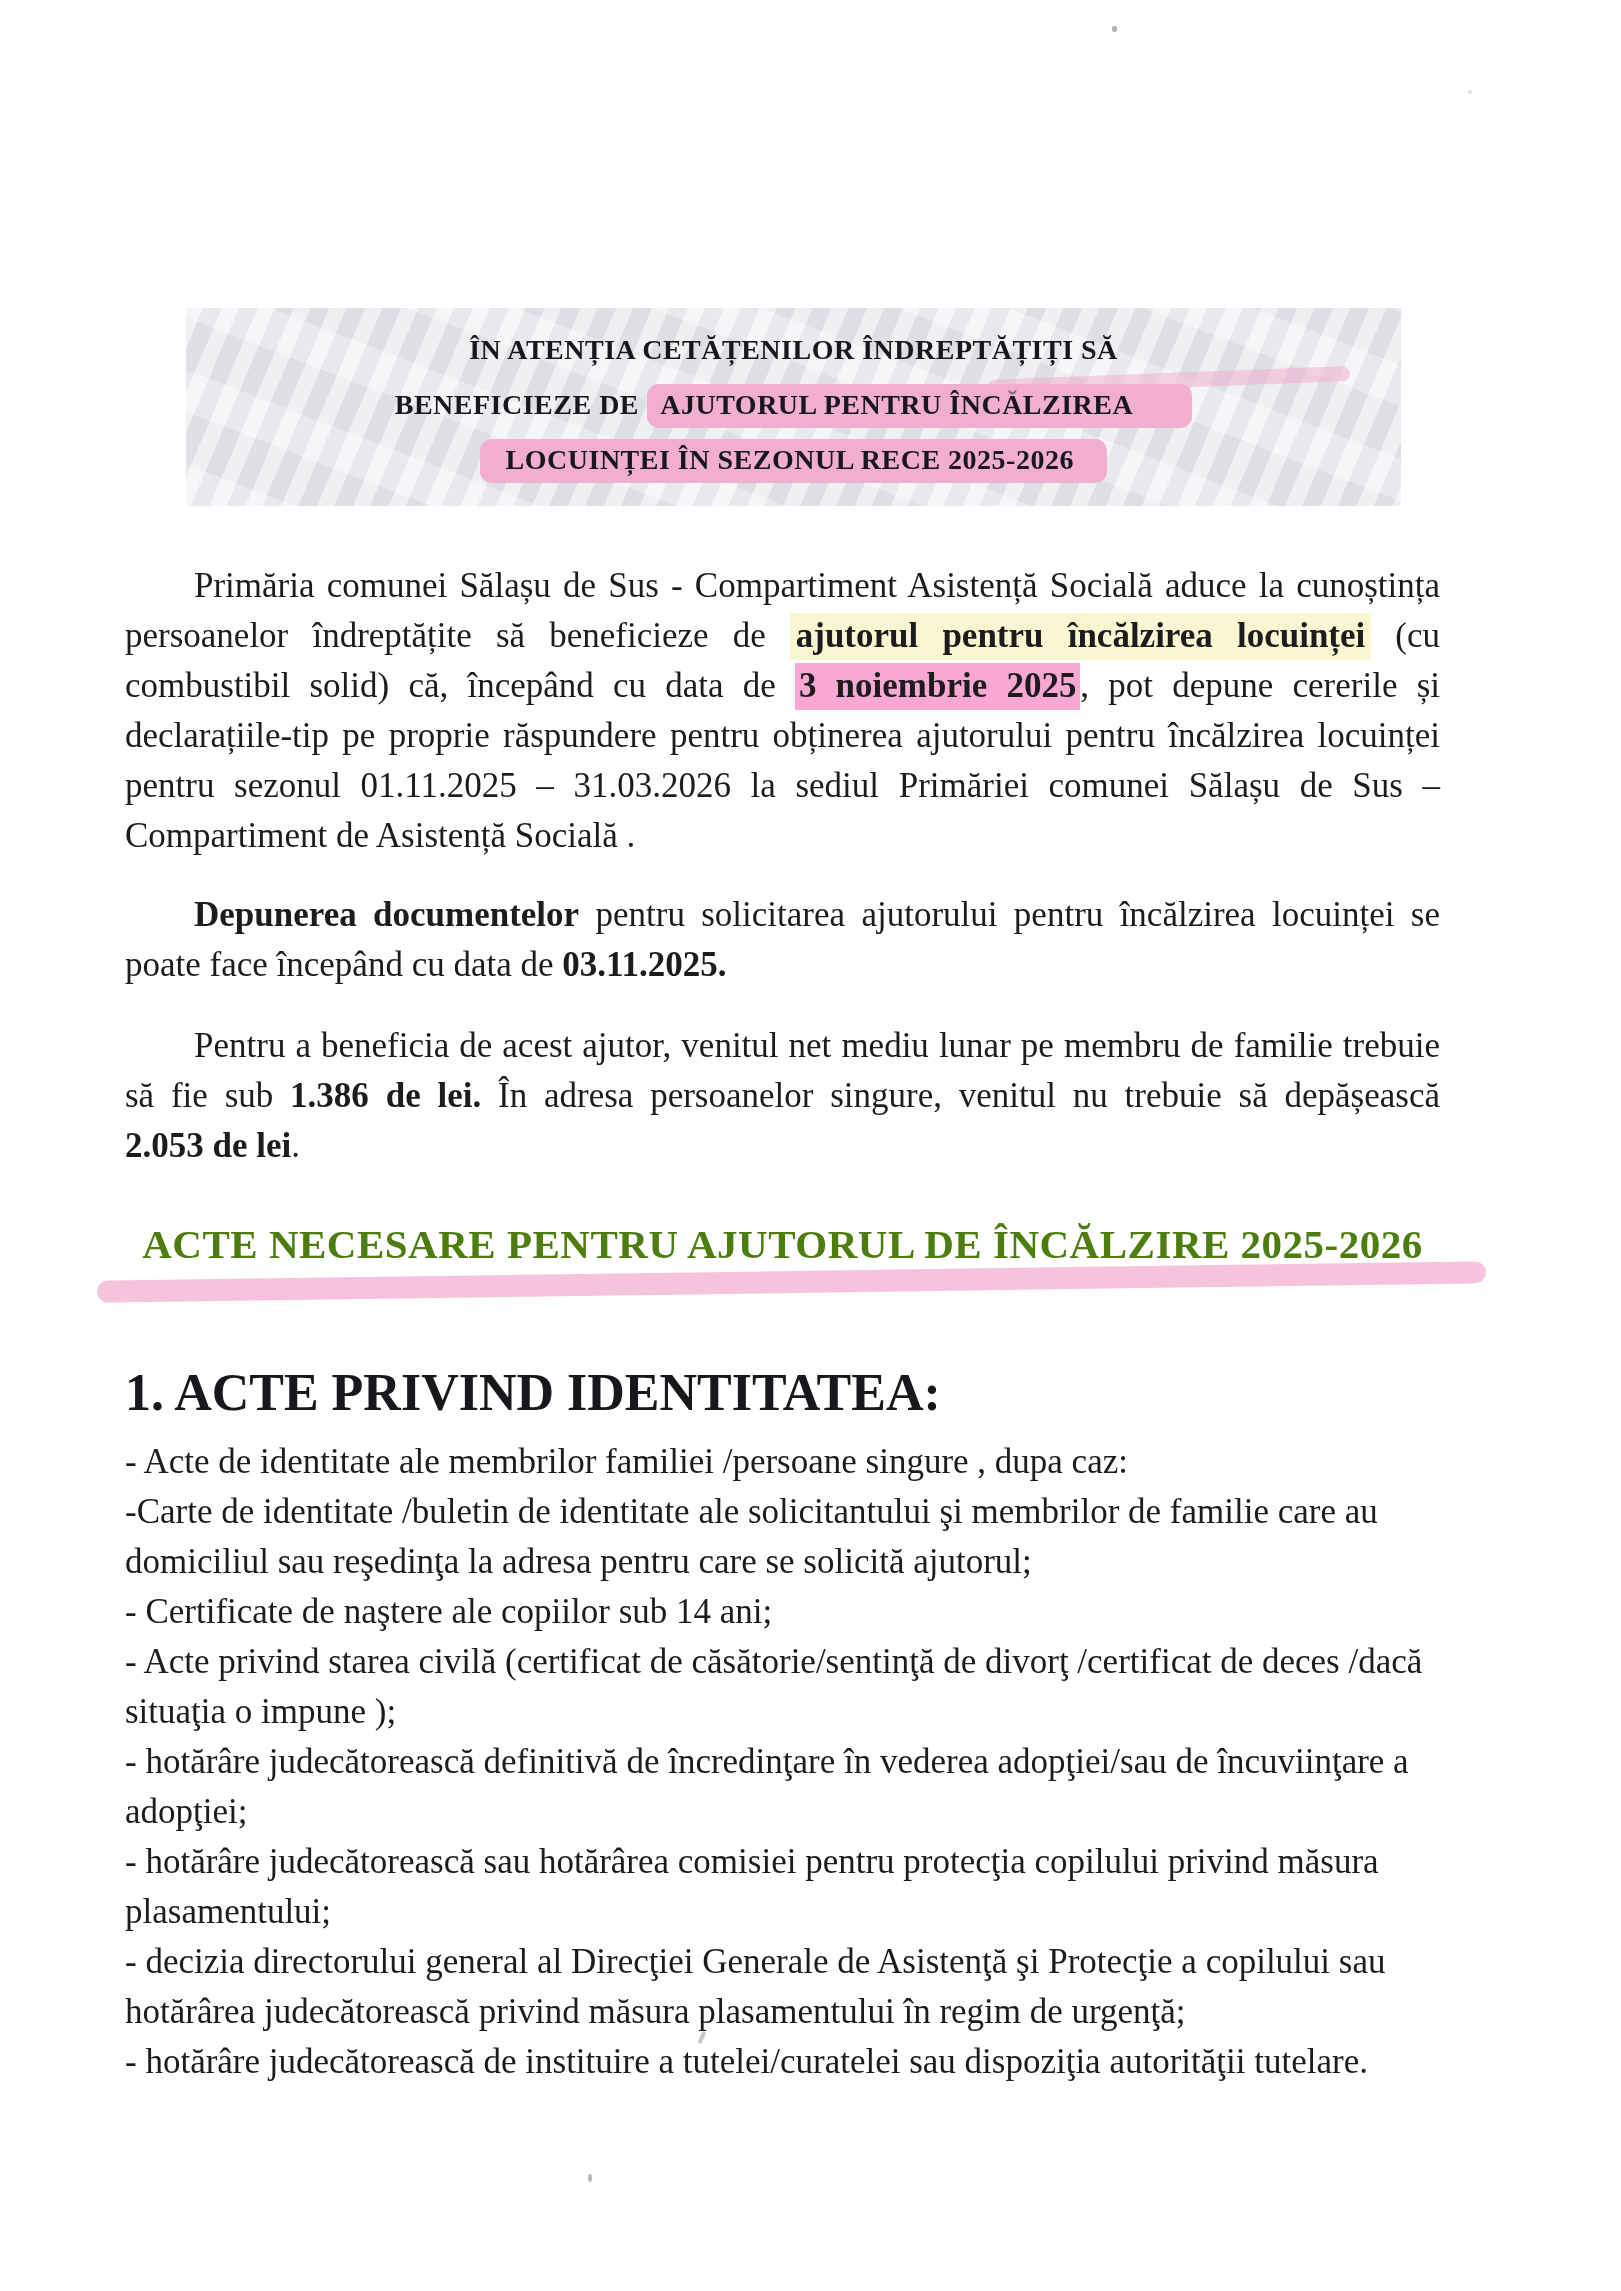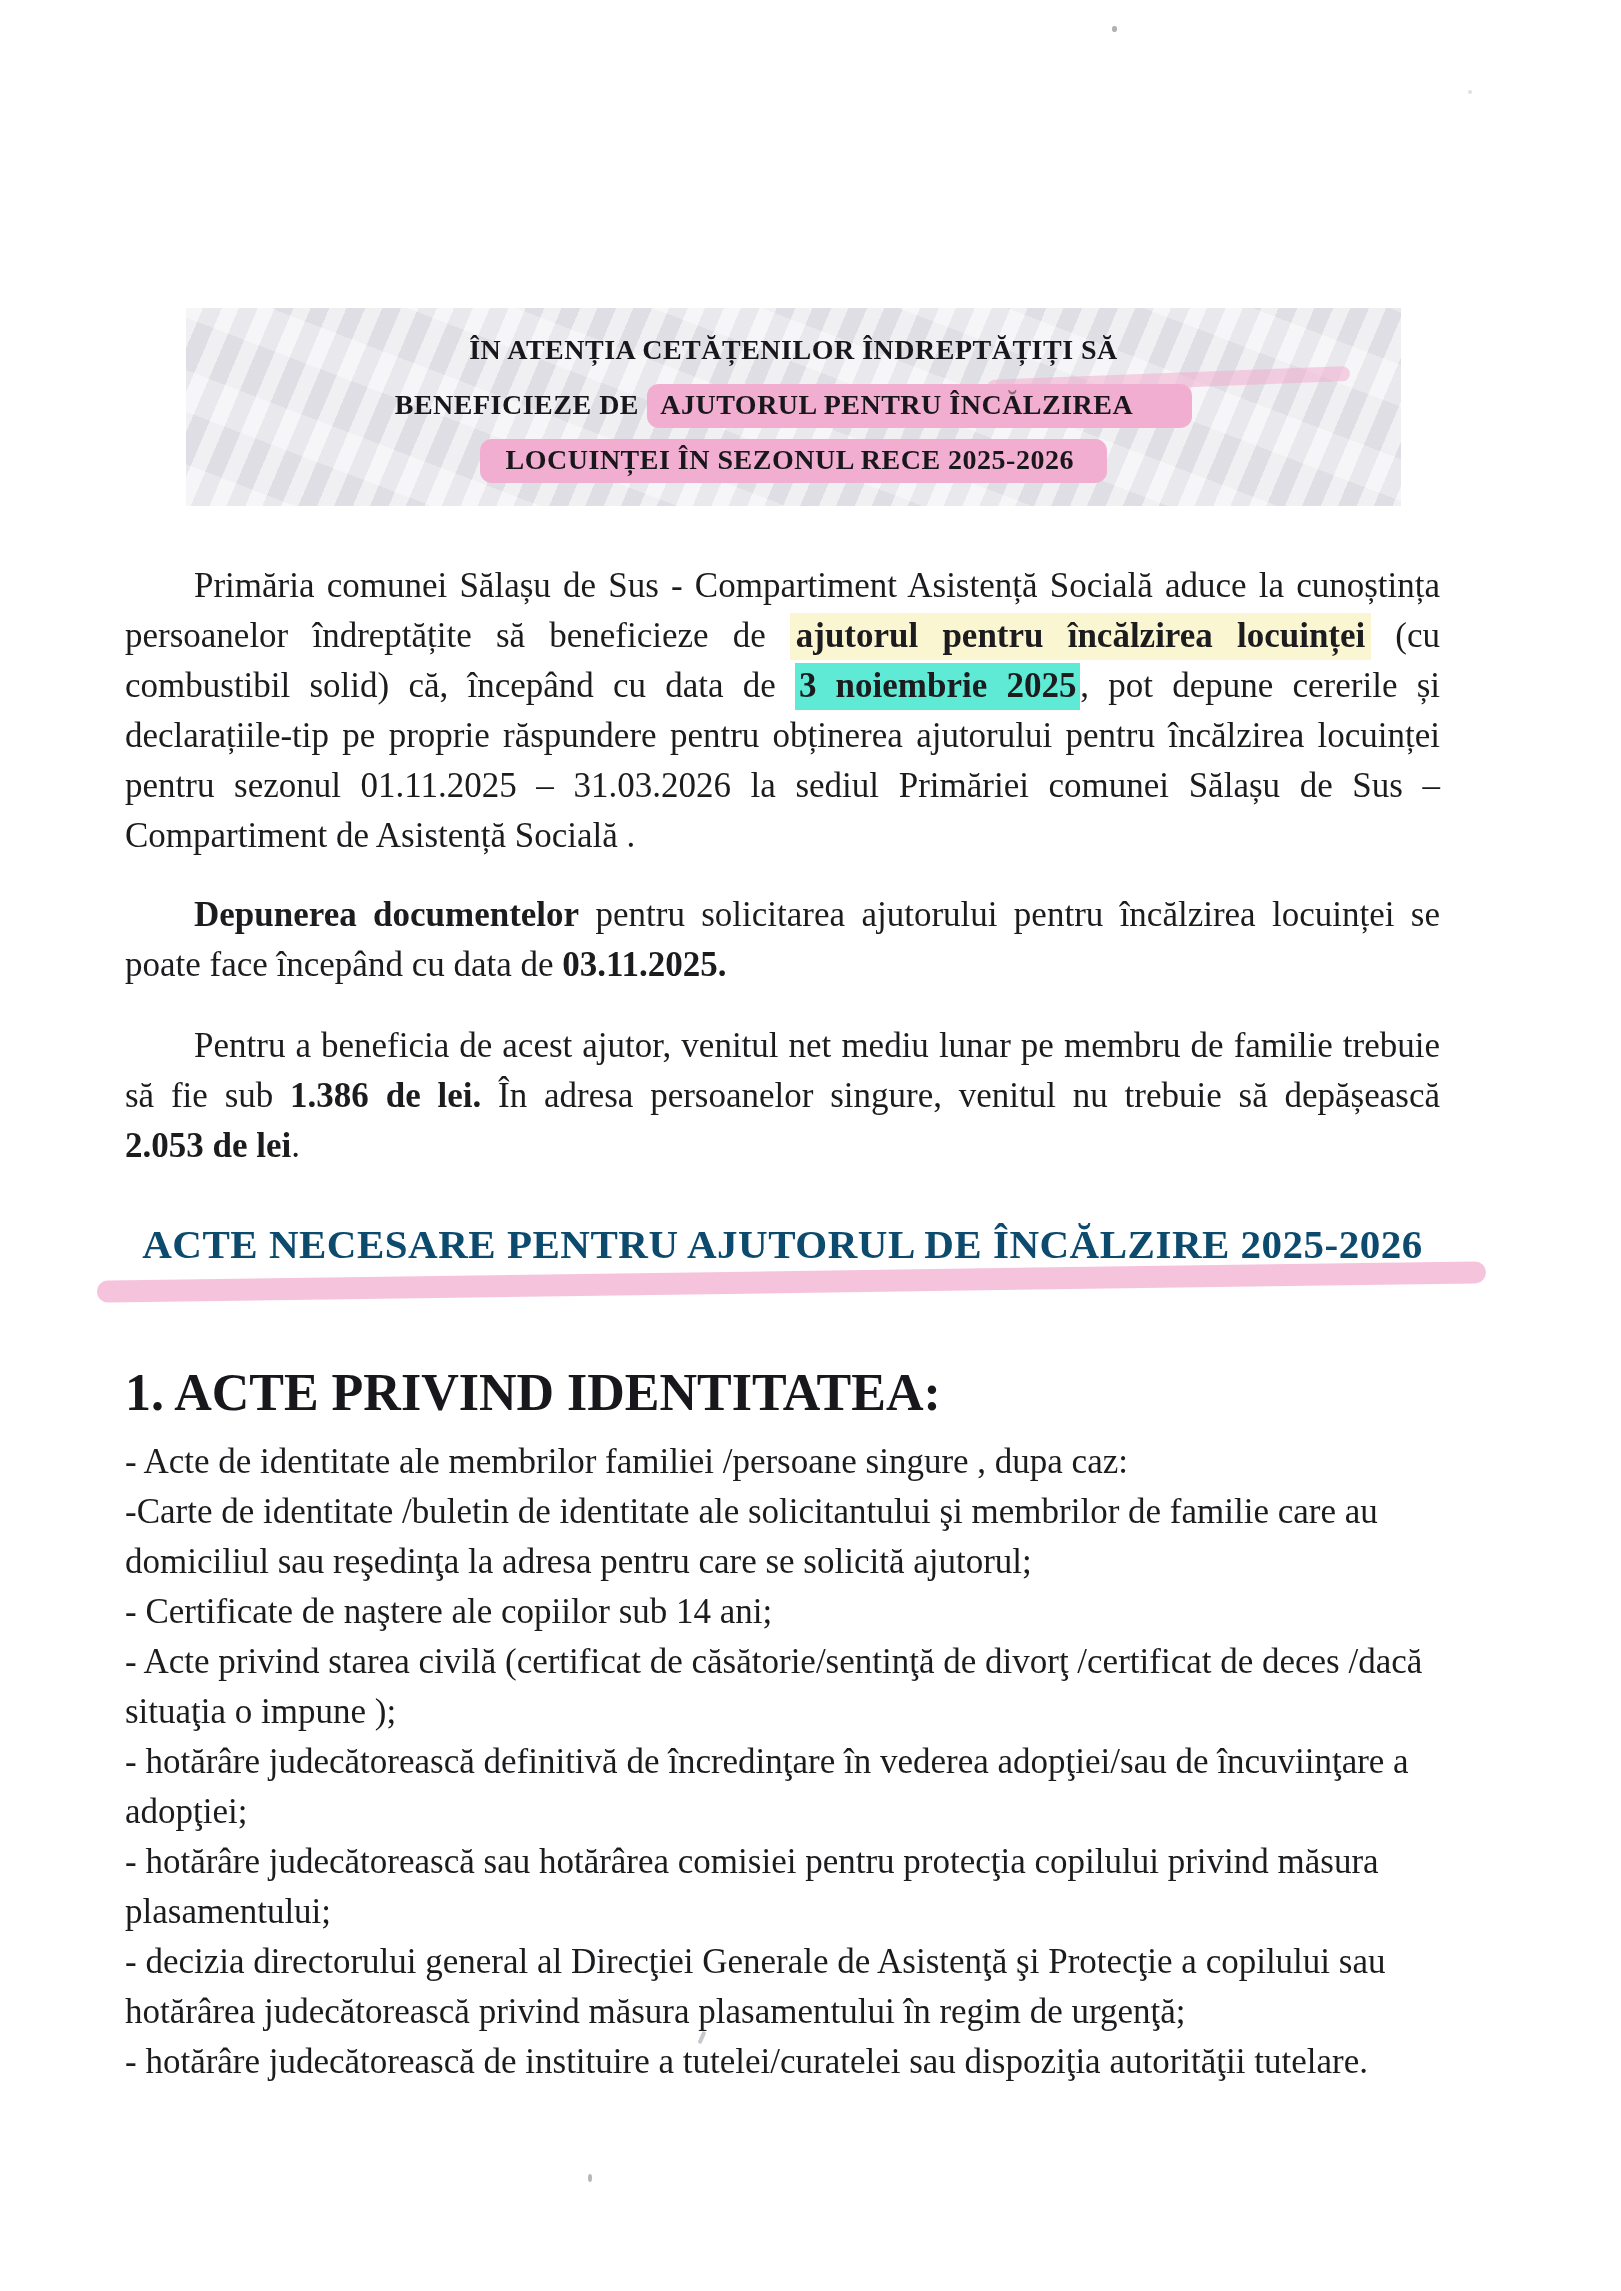--- a/index.html
+++ b/index.html
@@ -69,21 +69,21 @@
   .p3 { margin-top: 31px; }
   .b { font-weight: bold; }
 
   .hl-yellow {
     background: #fbf6d2;
     padding: 2.9px 5.9px 4.9px 5.9px;
     box-decoration-break: clone;
     -webkit-box-decoration-break: clone;
   }
   .hl-yellow-soft {
-    background: #5eead4;
+    background: #f9a8d4;
     padding: 2.9px 3.9px 4.9px 3.9px;
     box-decoration-break: clone;
     -webkit-box-decoration-break: clone;
   }
 
   .u-pink { position: relative; white-space: nowrap; }
   .u-pink::after {
     content: "";
     position: absolute;
     left: -7.8px; right: -11.8px;
@@ -100,21 +100,21 @@
   
   .acts-heading-wrap { margin-top: 47px; text-align: center; }
   .acts-heading {
     position: relative;
     display: inline-block;
     margin: 0;
     font-size: 41px;
     line-height: 53px;
     font-weight: bold;
     letter-spacing: 0.5px;
-    color: #0c4a6e;
+    color: #4d7c0f;
     white-space: nowrap;
   }
   .acts-heading::after {
     content: "";
     position: absolute;
     left: -45px; right: -63px;
     bottom: -21.6px;
     height: 21.6px;
     background: #f4b9d7;
     border-radius: 13.7px;

